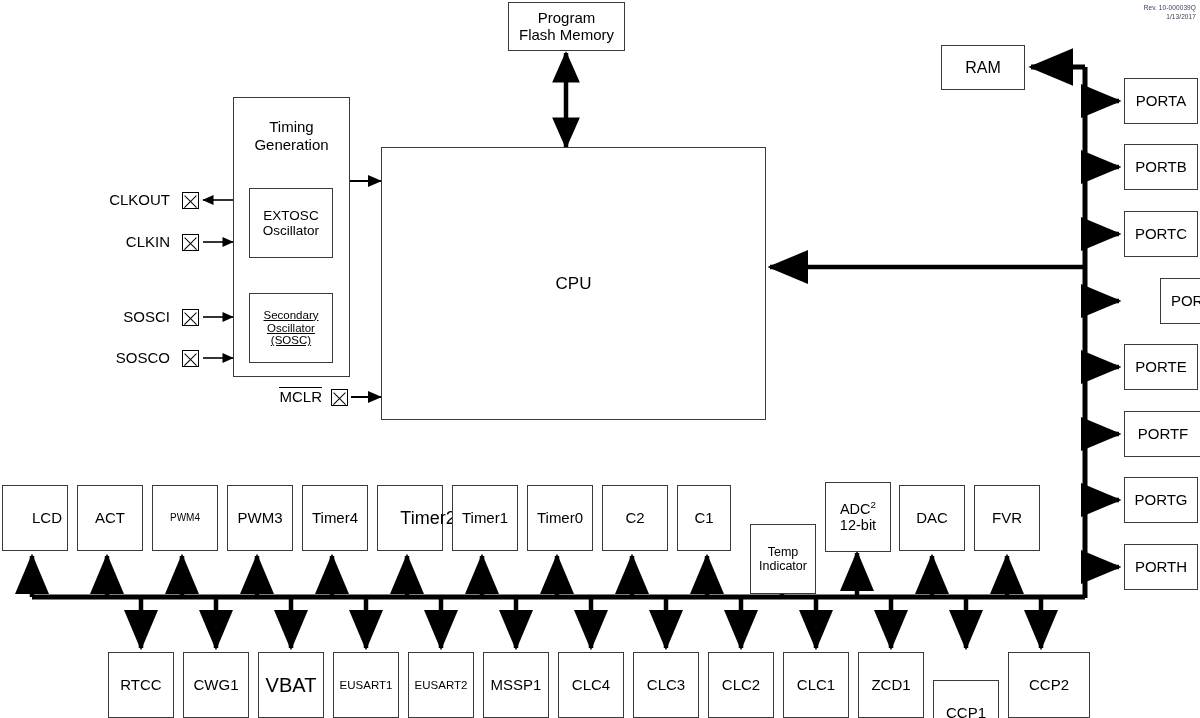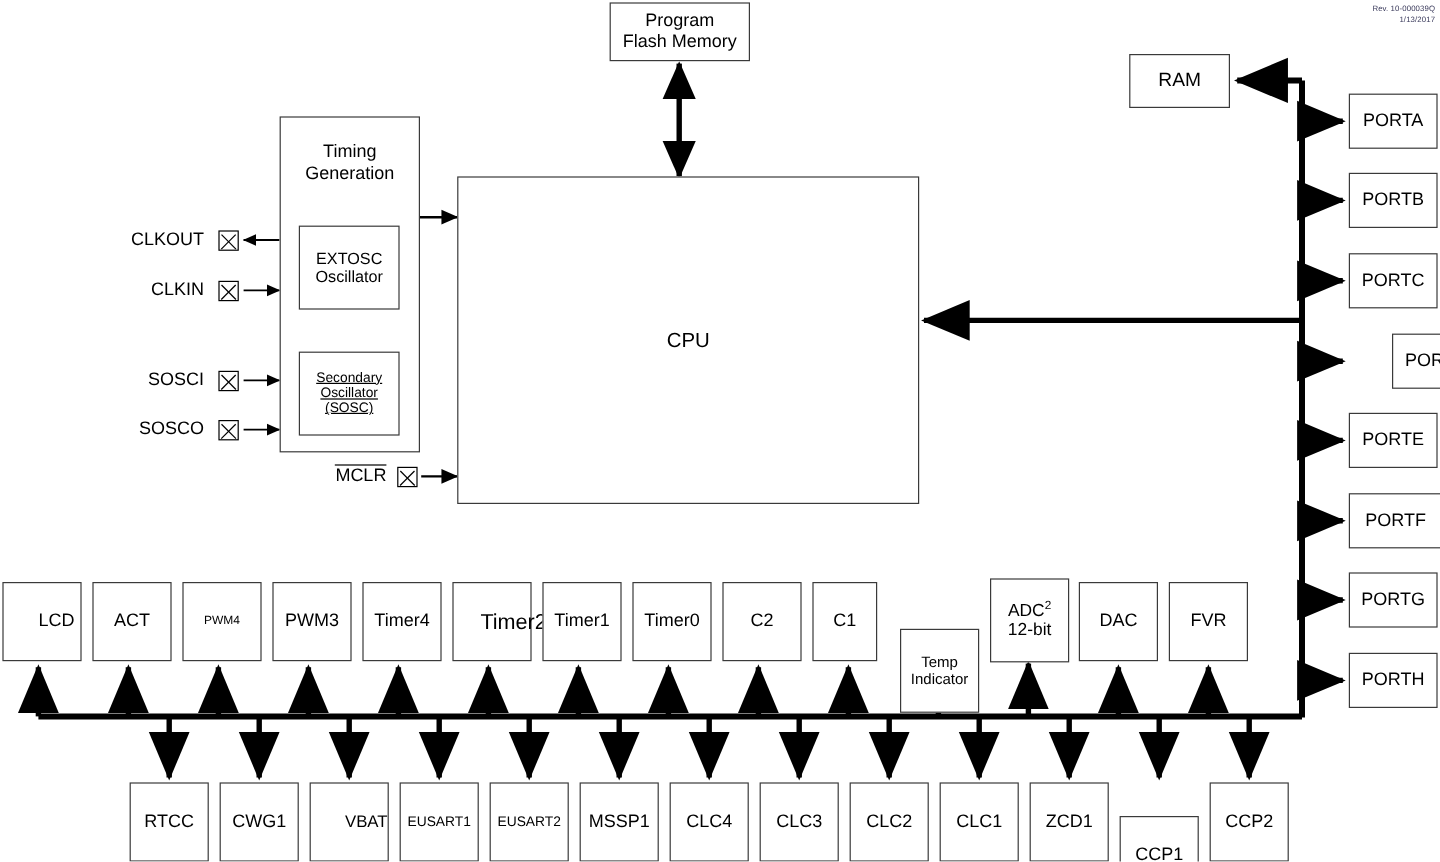--- a/index.html
+++ b/index.html
@@ -256,21 +256,21 @@
   <div class="box" style="left:974px;top:485px;width:66px;height:66px;font-size:15px;">
     <span>FVR</span>
     </div>
 
   <div class="box" style="left:108px;top:652px;width:66px;height:66px;font-size:15px;">
     <span>RTCC</span>
     </div>
   <div class="box" style="left:183px;top:652px;width:66px;height:66px;font-size:15px;">
     <span>CWG1</span>
     </div>
-  <div class="box" style="left:258px;top:652px;width:66px;height:66px;font-size:14px;justify-content:flex-end;">
+  <div class="box" style="left:258px;top:652px;width:66px;height:66px;font-size:20px;">
     <span>VBAT</span>
     </div>
   <div class="box" style="left:333px;top:652px;width:66px;height:66px;font-size:11.5px;">
     <span>EUSART1</span>
     </div>
   <div class="box" style="left:408px;top:652px;width:66px;height:66px;font-size:11.5px;">
     <span>EUSART2</span>
     </div>
   <div class="box" style="left:483px;top:652px;width:66px;height:66px;font-size:15px;">
     <span>MSSP1</span>
@@ -286,17 +286,17 @@
     </div>
   <div class="box" style="left:783px;top:652px;width:66px;height:66px;font-size:15px;">
     <span>CLC1</span>
     </div>
   <div class="box" style="left:858px;top:652px;width:66px;height:66px;font-size:15px;">
     <span>ZCD1</span>
     </div>
   <div class="box" style="left:933px;top:652px;width:66px;height:66px;font-size:15px;margin-top:28px;">
     <span>CCP1</span>
     </div>
-  <div class="box" style="left:1008px;top:652px;width:66px;height:66px;font-size:15px;">
+  <div class="box" style="left:1008px;top:652px;width:82px;height:66px;font-size:15px;">
     <span>CCP2</span>
     </div>
 
 </div>
 
 </body></html>

